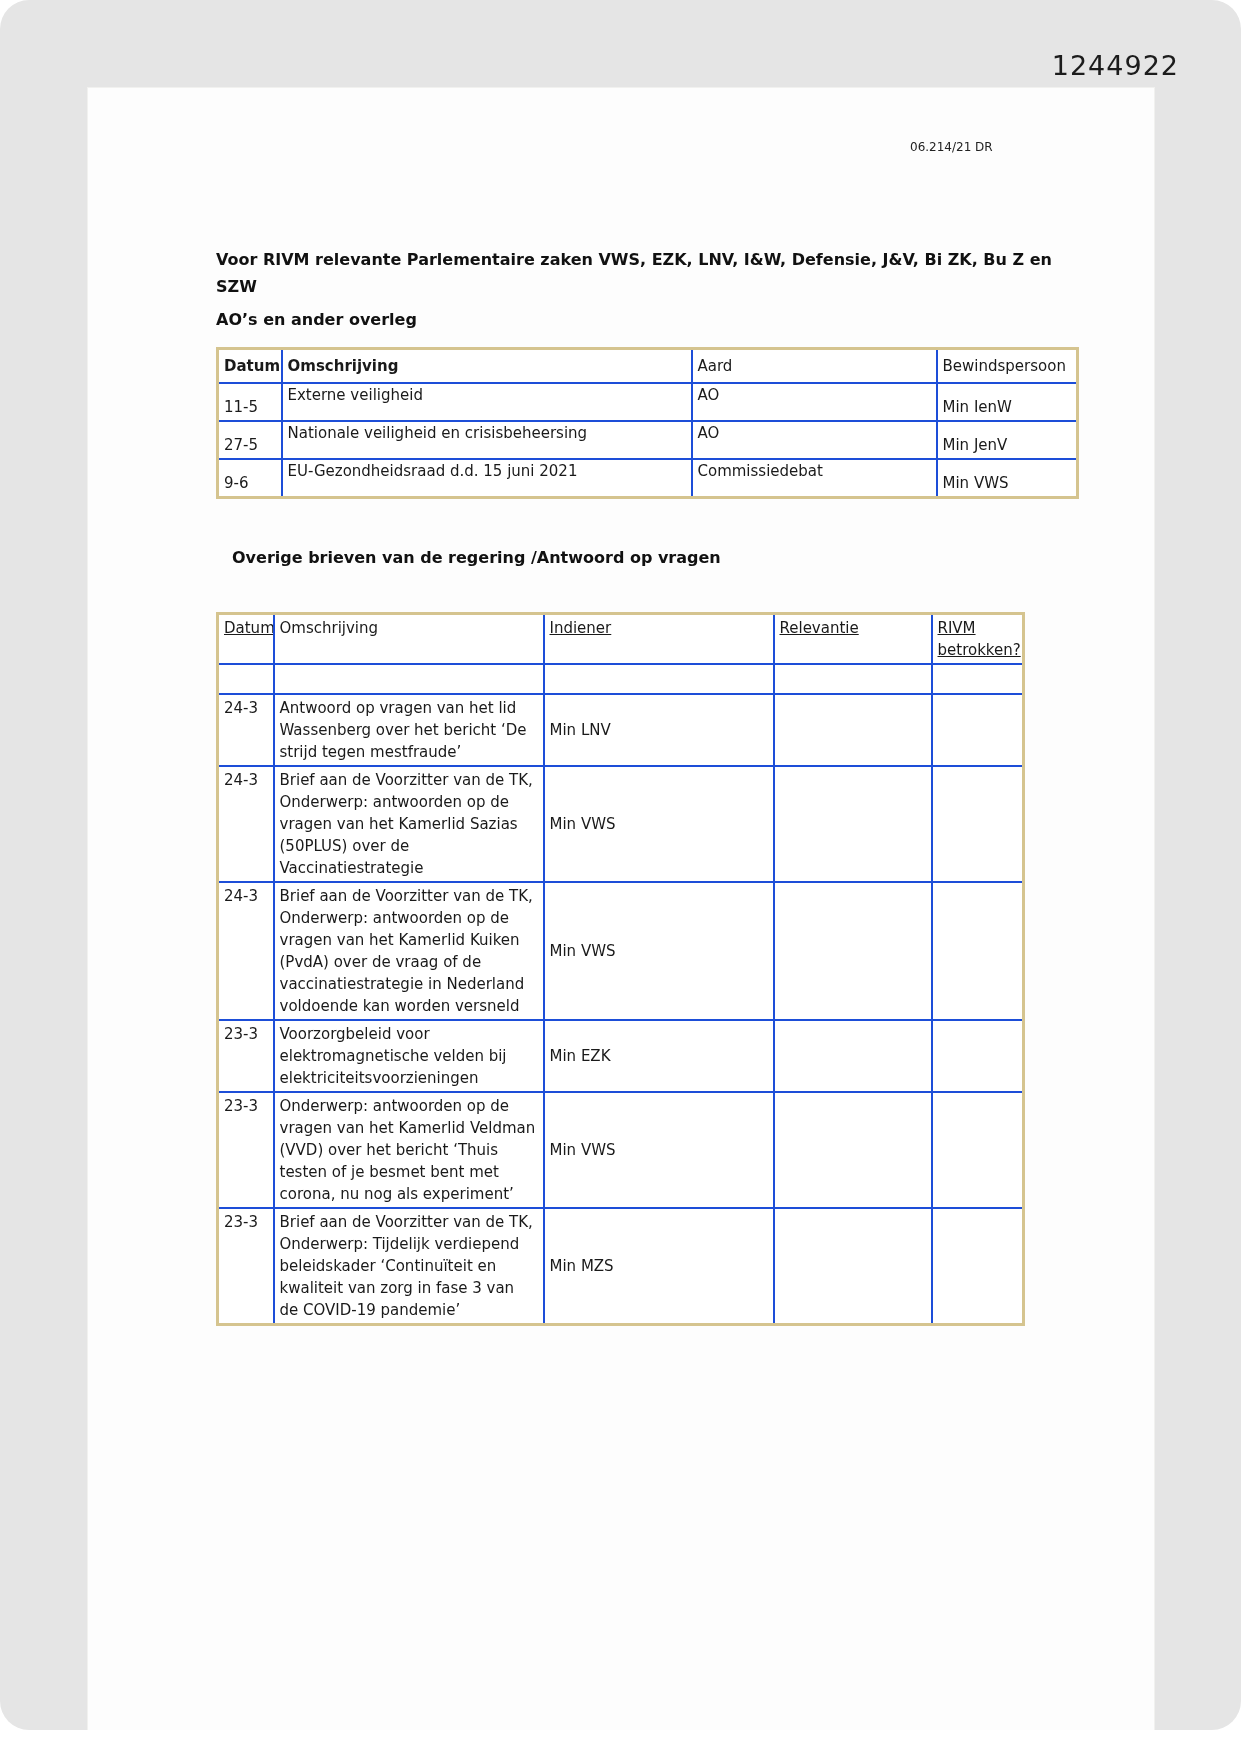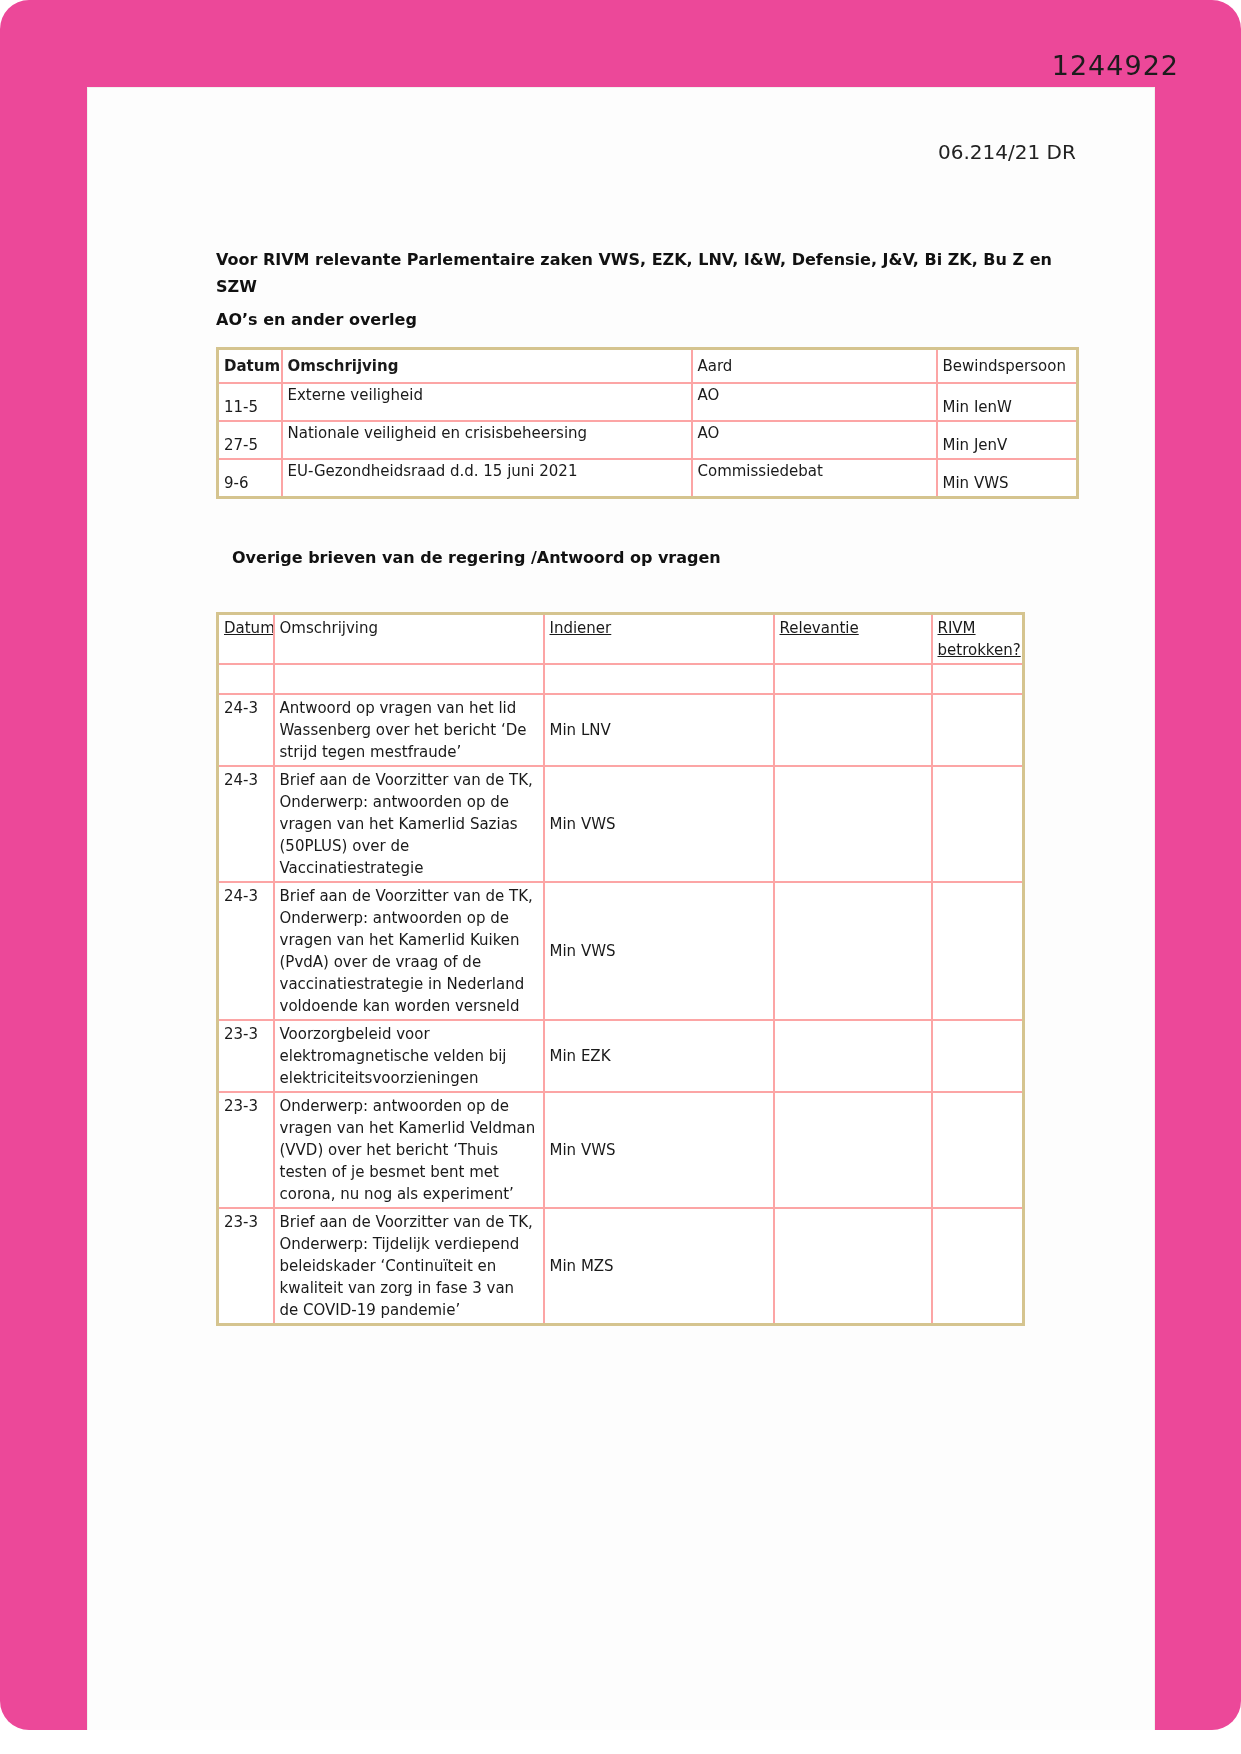--- a/index.html
+++ b/index.html
@@ -1,44 +1,44 @@
 <!DOCTYPE html>
 <html><head>
 <meta charset="utf-8">
 <style>
   html,body{margin:0;padding:0;background:#ffffff;}
   .canvas{
-    position:relative;width:1241px;height:1730px;background:#ec4899;
+    position:relative;width:1241px;height:1730px;background:#e5e5e5;
     font-family:"DejaVu Sans",sans-serif;color:#161616;overflow:hidden;border-radius:29px;
   }
   .paper{
     position:absolute;left:88px;top:88px;width:1066px;height:1666px;
     background:#fdfdfd;box-shadow:0 0 0 1px #f1f1ef;
   }
   .docnum{
     position:absolute;top:50px;right:62px;font-size:27px;letter-spacing:1px;color:#1c1c1c;
   }
   .ref{
-    position:absolute;left:910px;top:140px;font-size:20px;color:#222;margin-left:28px;
+    position:absolute;left:910px;top:140px;font-size:12px;color:#222;
   }
   .title{
     position:absolute;left:216px;top:246px;width:880px;
     font-size:16px;font-weight:bold;line-height:27px;color:#111;
   }
   .h-sec1{
     position:absolute;left:216px;top:310px;font-size:16px;font-weight:bold;color:#111;
   }
   .h-sec2{
     position:absolute;left:232px;top:548px;font-size:16px;font-weight:bold;color:#111;
   }
   table{border-collapse:collapse;table-layout:fixed;background:#fff;}
   .t1{position:absolute;left:216px;top:347px;width:860px;border:3px solid #d5c48f;}
   .t2{position:absolute;left:216px;top:612px;width:806px;border:3px solid #d5c48f;}
   th,td{
-    border:2px solid #fca5a5;font-size:15px;font-weight:normal;text-align:left;
+    border:2px solid #1d4ed8;font-size:15px;font-weight:normal;text-align:left;
     padding:2px 5px;color:#1a1a1a;overflow:hidden;
   }
   .t1 th{height:28px;vertical-align:middle;}
   .t1 th.bold{font-weight:bold;}
   .t1 td{height:30px;}
   .t1 td.cell-datum,.t1 td.cell-bewindspersoon{vertical-align:bottom;padding-bottom:4px;}
   .t1 td.cell-omschrijving,.t1 td.cell-aard{vertical-align:top;}
   .t2 th{vertical-align:top;line-height:22px;}
   .t2 th .u{text-decoration:underline;}
   .t2 td{line-height:22px;vertical-align:top;}

